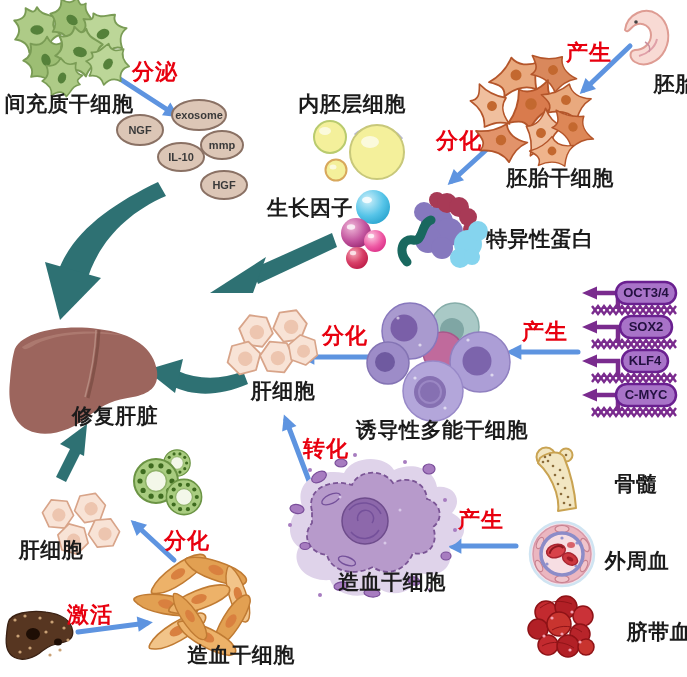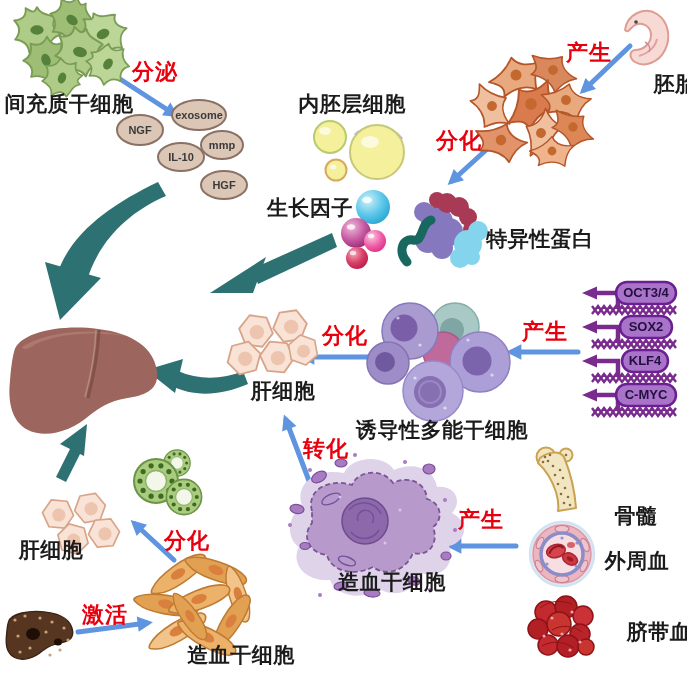--- a/index.html
+++ b/index.html
@@ -415,32 +415,34 @@
           <circle cx="570" cy="650" r="1.6"></circle>
     </g>
   </g>
 </svg>
 
 <div class="lbl" style="left:69px;top:104px">间充质干细胞</div>
 <div class="lbl" style="left:352px;top:104px">内胚层细胞</div>
 <div class="lbl" style="left:540px;top:239px">特异性蛋白</div>
 <div class="lbl" style="left:310px;top:208px">生长因子</div>
 <div class="lbl" style="left:675px;top:84px">胚胎</div>
+<div class="lbl" style="left:560px;top:178px">胚胎干细胞</div>
 <div class="lbl" style="left:442px;top:430px">诱导性多能干细胞</div>
 <div class="lbl" style="left:283px;top:391px">肝细胞</div>
+<div class="lbl" style="left:115px;top:416px">修复肝脏</div>
 <div class="lbl" style="left:51px;top:550px">肝细胞</div>
 <div class="lbl" style="left:241px;top:655px">造血干细胞</div>
 <div class="lbl" style="left:98px;top:690px">肝损伤</div>
 <div class="lbl" style="left:392px;top:582px">造血干细胞</div>
-<div class="lbl" style="left:636px;top:516px">骨髓</div>
+<div class="lbl" style="left:636px;top:484px">骨髓</div>
 <div class="lbl" style="left:637px;top:561px">外周血</div>
 <div class="lbl" style="left:659px;top:632px">脐带血</div>
 
 <div class="plbl" style="left:155px;top:72px">分泌</div>
 <div class="plbl" style="left:589px;top:53px">产生</div>
 <div class="plbl" style="left:459px;top:141px">分化</div>
 <div class="plbl" style="left:545px;top:332px">产生</div>
 <div class="plbl" style="left:345px;top:336px">分化</div>
 <div class="plbl" style="left:326px;top:449px">转化</div>
 <div class="plbl" style="left:481px;top:520px">产生</div>
-<div class="plbl" style="left:105px;top:615px">激活</div>
+<div class="plbl" style="left:90px;top:615px">激活</div>
 <div class="plbl" style="left:187px;top:541px">分化</div>
 </div>
 
 </body></html>

